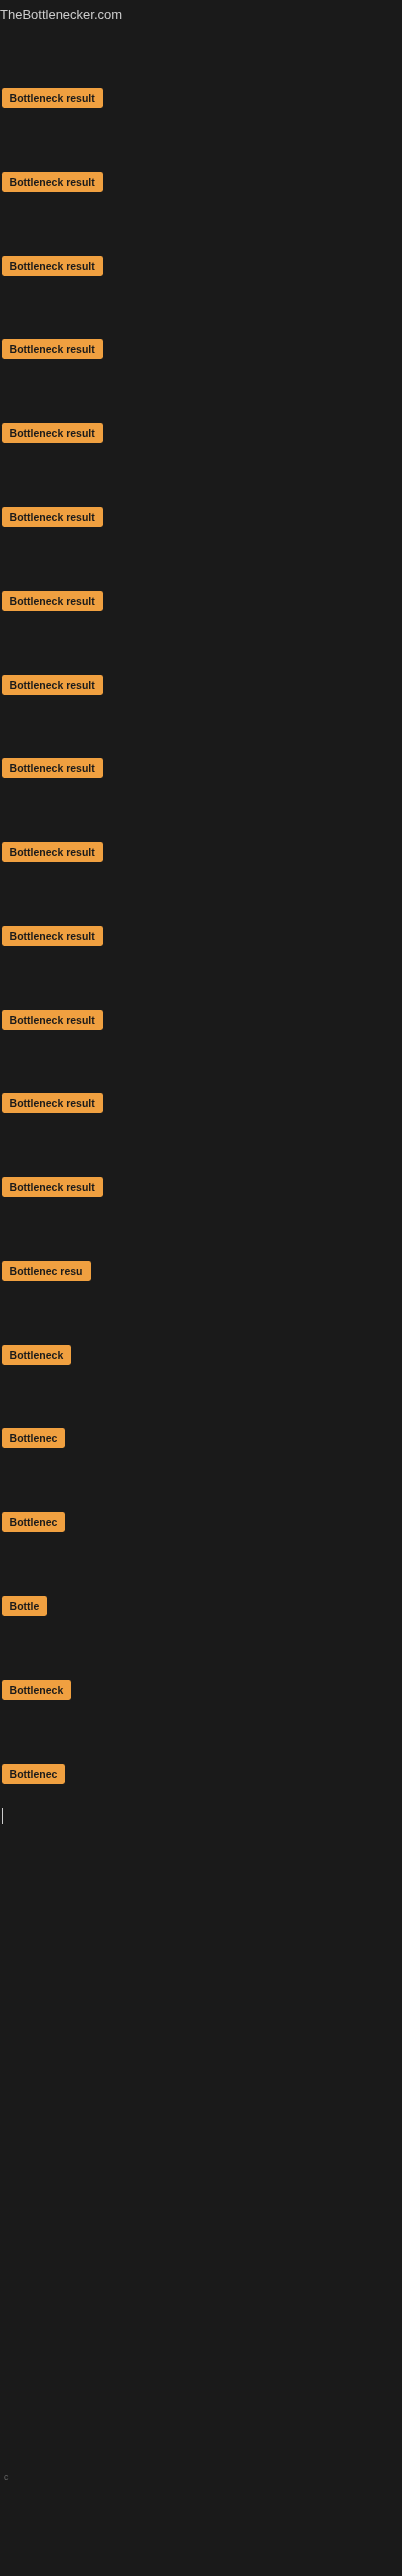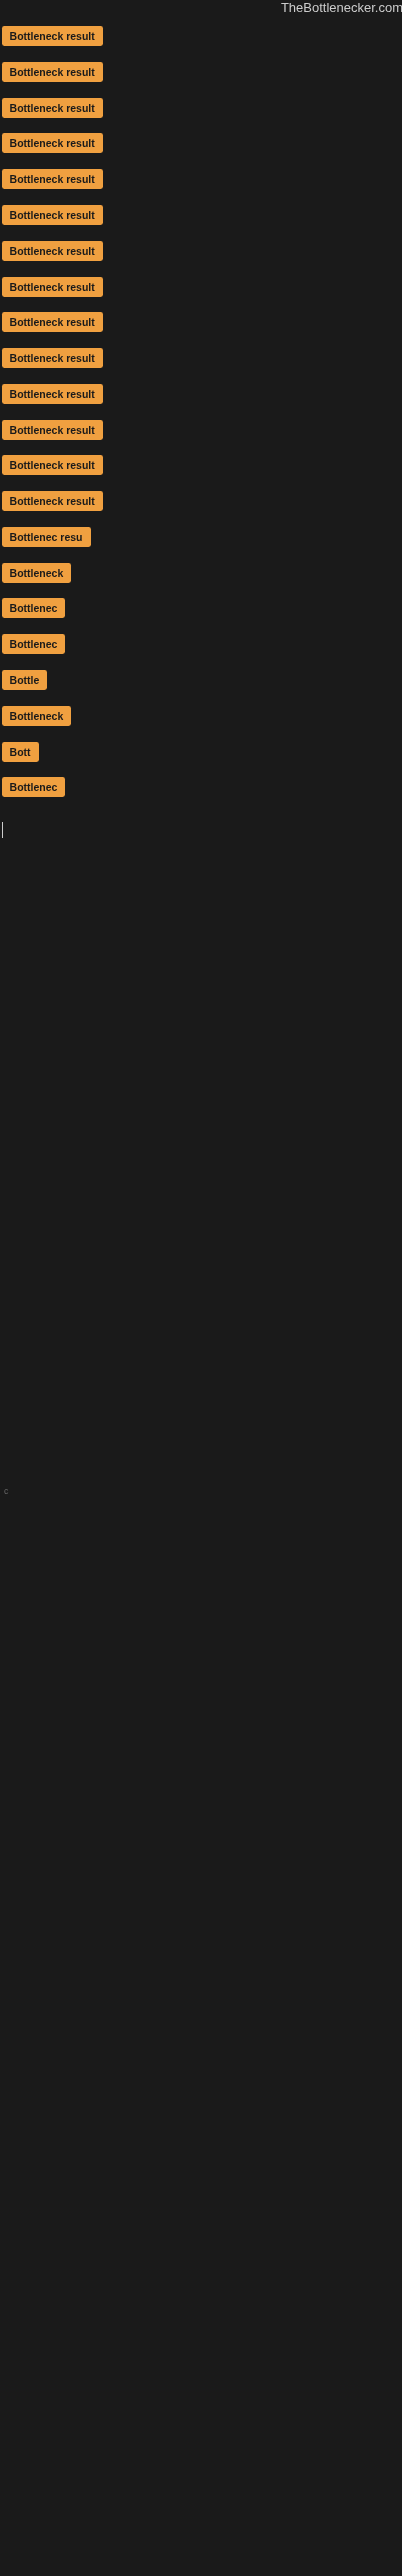--- a/index.html
+++ b/index.html
@@ -10,24 +10,24 @@
 
     body {
       background-color: #1a1a1a;
       width: 403px;
       min-height: 2576px;
       font-family: Arial, sans-serif;
       position: relative;
     }
 
     .site-title {
-      text-align: right;
+      text-align: left;
       color: #cccccc;
       font-size: 13px;
-      padding: 0 0;
+      padding: 7px 0;
       background-color: #1a1a1a;
     }
 
     .bottleneck-list {
       padding: 8px 0;
     }
 
     .bottleneck-item {
       margin: 0 0 6.4px 0;
       padding: 3.2px 1.6px;
@@ -36,20 +36,21 @@
     .bottleneck-badge {
       display: inline-block;
       background-color: #f0a040;
       color: #1a1a1a;
       font-size: 10.5px;
       font-weight: bold;
       padding: 4px 8px;
       border-radius: 2.4px;
       white-space: nowrap;
       overflow: hidden;
+      margin-top: 48px;
     }
 
     
     .row-1 .bottleneck-badge { max-width: 105px; }
     .row-2 .bottleneck-badge { max-width: 105px; }
     .row-3 .bottleneck-badge { max-width: 105px; }
     .row-4 .bottleneck-badge { max-width: 105px; }
     .row-5 .bottleneck-badge { max-width: 105px; }
     .row-6 .bottleneck-badge { max-width: 105px; }
     .row-7 .bottleneck-badge { max-width: 105px; }
@@ -106,21 +107,20 @@
       <div class="bottleneck-item row-11"><span class="bottleneck-badge">Bottleneck result</span></div>
       <div class="bottleneck-item row-12"><span class="bottleneck-badge">Bottleneck result</span></div>
       <div class="bottleneck-item row-13"><span class="bottleneck-badge">Bottleneck result</span></div>
       <div class="bottleneck-item row-14"><span class="bottleneck-badge">Bottleneck result</span></div>
       <div class="bottleneck-item row-15"><span class="bottleneck-badge">Bottlenec resu</span></div>
       <div class="bottleneck-item row-16"><span class="bottleneck-badge">Bottleneck</span></div>
       <div class="bottleneck-item row-18"><span class="bottleneck-badge">Bottlenec</span></div>
       <div class="bottleneck-item row-20"><span class="bottleneck-badge">Bottlenec</span></div>
       <div class="bottleneck-item row-21"><span class="bottleneck-badge">Bottle</span></div>
       <div class="bottleneck-item row-22"><span class="bottleneck-badge">Bottleneck</span></div>
-      <div class="bottleneck-item row-23"><span class="bottleneck-badge">Bott</span></div>
       <div class="bottleneck-item row-24"><span class="bottleneck-badge">Bottlenec</span></div>
     </div>
 
   <div class="cursor-line"></div>
 
   <div class="small-char">c</div>
 </div>
 
 
 </body></html>

